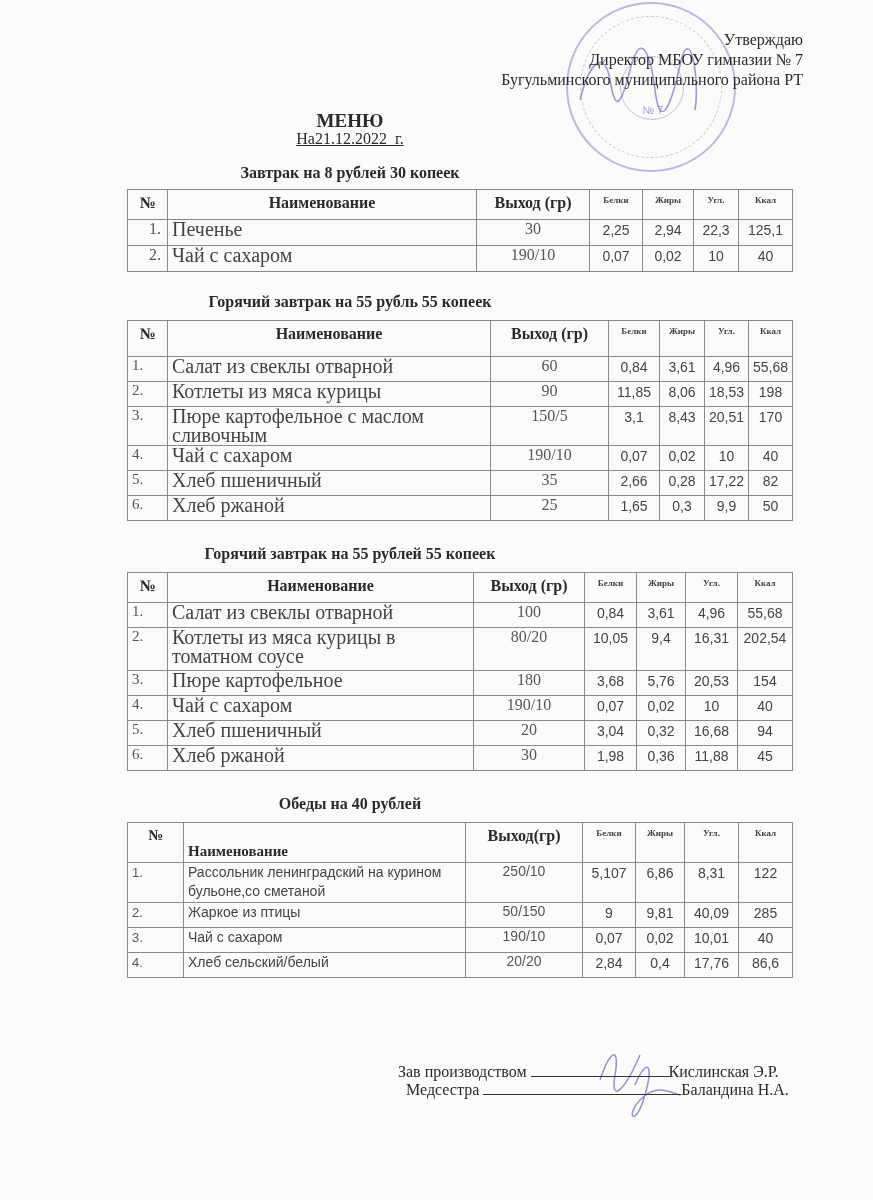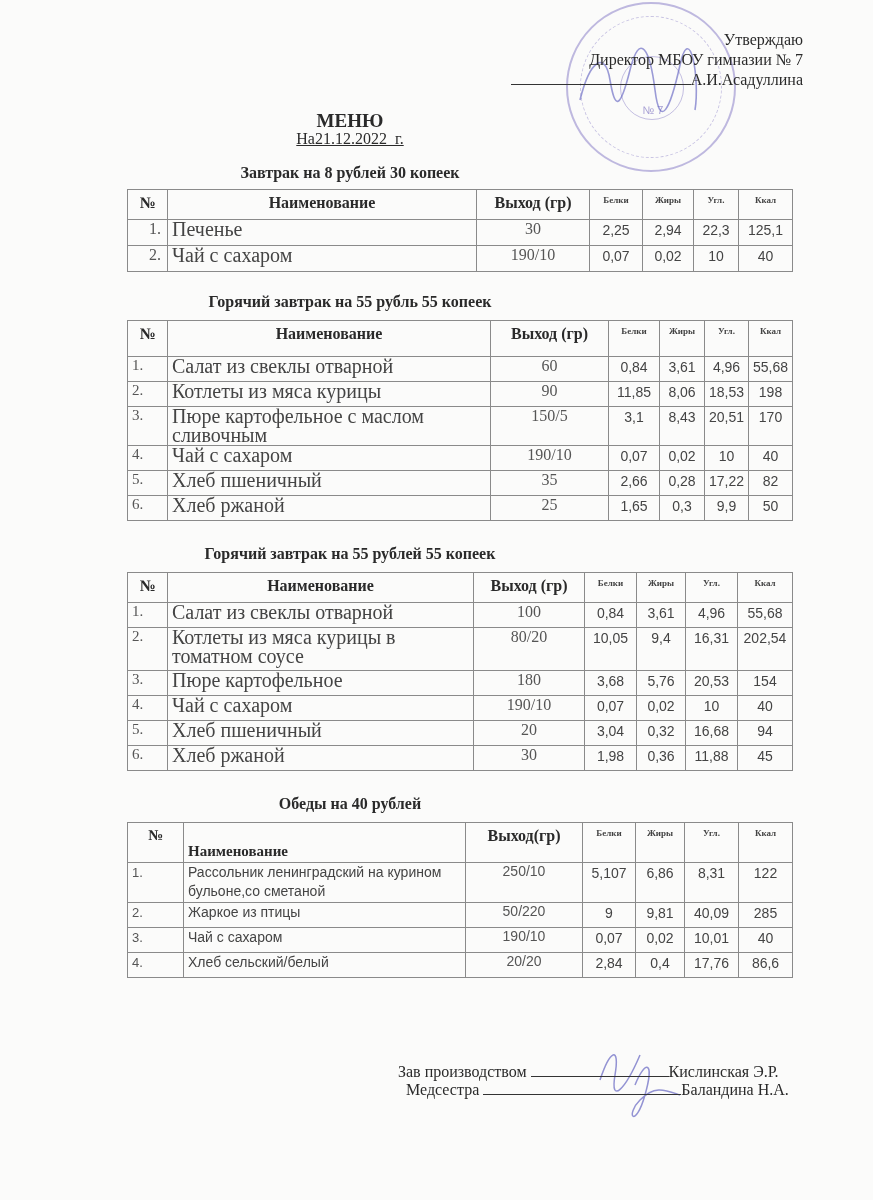--- a/index.html
+++ b/index.html
@@ -71,21 +71,21 @@
   <div class="stamp-text">№ 7</div>
 </div>
 
 <svg class="sig" style="left:560px;top:40px;" width="160" height="80" viewBox="0 0 160 80">
   <path d="M20 60 C30 20, 45 10, 50 40 S 60 70, 70 30 S 90 10, 95 50 S 110 70, 120 25 S 140 40, 135 70" fill="none" stroke="rgba(90,90,190,0.6)" stroke-width="1.6"></path>
 </svg>
 
 <div class="approve">
   <div>Утверждаю</div>
   <div>Директор МБОУ гимназии № 7</div>
-  <div><span class="sigline"></span><span>А.И.Асадуллина</span></div>
+  <div>Бугульминского муниципального района РТ</div>
 </div>
 
 <div class="title title-main">МЕНЮ</div>
 <div class="title title-date">На21.12.2022_г.</div>
 
 <div class="title section-title" style="top:164px;">Завтрак на 8 рублей 30 копеек</div>
 <table class="menu" style="top:189px;">
   <colgroup>
       <col style="width:40px">
       <col style="width:309px">
@@ -308,21 +308,21 @@
     <td class="name-sans">Рассольник ленинградский на курином бульоне,со сметаной</td>
     <td class="out-sans">250/10</td>
     <td class="val">5,107</td>
     <td class="val">6,86</td>
     <td class="val">8,31</td>
     <td class="val">122</td>
   </tr>
   <tr style="height:25px">
     <td class="numl" style="font-family:'Liberation Sans',sans-serif;font-size:13px;padding-top:2px;">2.</td>
     <td class="name-sans">Жаркое из птицы</td>
-    <td class="out-sans">50/220</td>
+    <td class="out-sans">50/150</td>
     <td class="val">9</td>
     <td class="val">9,81</td>
     <td class="val">40,09</td>
     <td class="val">285</td>
   </tr>
   <tr style="height:25px">
     <td class="numl" style="font-family:'Liberation Sans',sans-serif;font-size:13px;padding-top:2px;">3.</td>
     <td class="name-sans">Чай с сахаром</td>
     <td class="out-sans">190/10</td>
     <td class="val">0,07</td>

